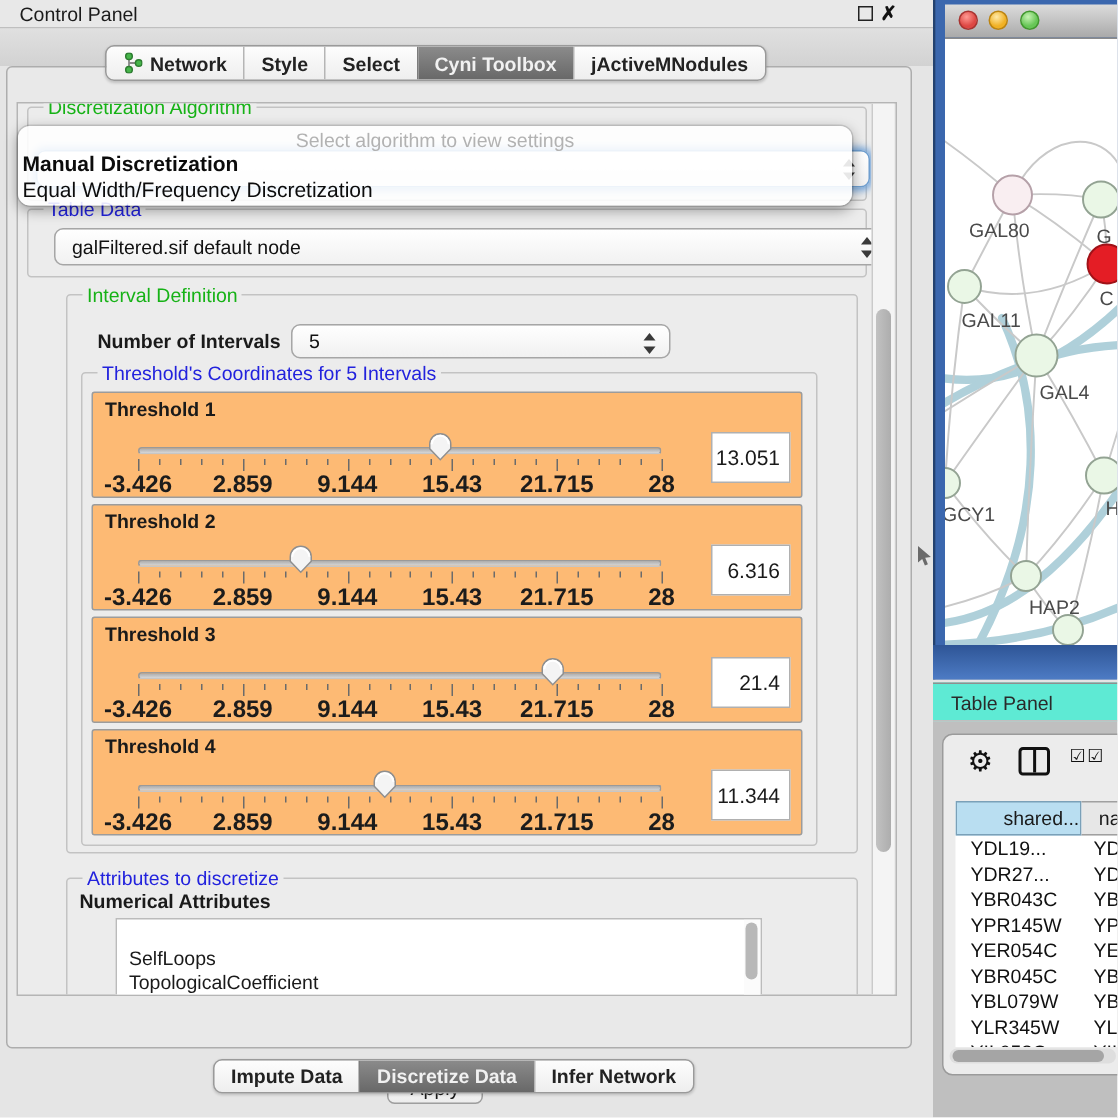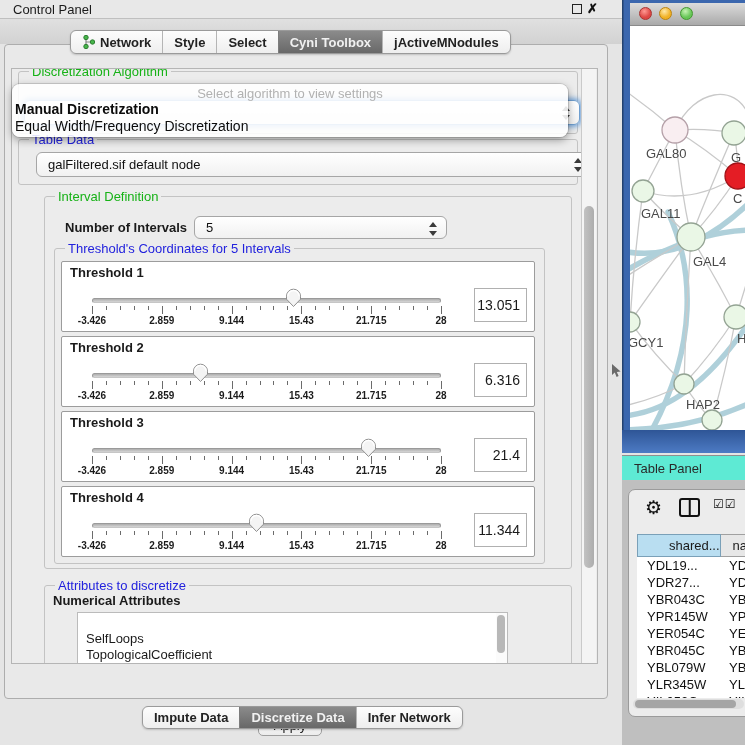--- a/index.html
+++ b/index.html
@@ -35,30 +35,30 @@
   .combo .stepper i.dn{bottom:0;border-top:5px solid #3a3a3a;}
   .combo.focus{border-color:#6f9fd0;box-shadow:0 0 5px 2px rgba(100,155,215,.85);}
 
   
   .popup{position:absolute;left:12px;top:84px;width:556px;height:53px;background:rgba(255,255,255,.88);border-radius:8px;box-shadow:0 3px 9px rgba(0,0,0,.38),0 0 0 1px rgba(0,0,0,.12);z-index:50;}
   .popup .hint{height:17px;padding-top:2px;text-align:center;font-size:13px;color:#b2b2b2;}
   .popup .opt{height:17px;padding-left:3px;font-size:14px;color:#0c0c0c;line-height:17px;white-space:nowrap;}
   .popup .opt.b{font-weight:bold;}
 
   
-  .thr-box{position:relative;width:474px;height:71px;margin-bottom:4px;border:1px solid #9c9c9c;border-radius:2px;background:#ffffff;}
+  .thr-box{position:relative;width:474px;height:71px;margin-bottom:4px;border:1px solid #9c9c9c;border-radius:2px;background:#fdba74;}
   .thr-title{position:absolute;left:8px;top:3px;font-weight:bold;font-size:13px;}
   .track{position:absolute;left:30px;top:36px;width:349px;height:5px;border-radius:3px;background:linear-gradient(#adadad,#d6d6d6);border:1px solid #9a9a9a;border-bottom-color:#c6c6c6;}
   .thumb-rail{position:absolute;left:30px;top:26px;width:349px;height:0;}
   .thumb{position:absolute;top:0;width:17px;height:20px;margin-left:-8px;}
   .ticks{position:absolute;left:30px;top:44px;width:349px;height:9px;}
   .ticks i{position:absolute;top:0;width:1px;height:4px;background:#6b6b6b;}
   .ticks i.major{height:8px;}
   .tick-labels{position:absolute;left:30px;top:53px;width:349px;height:13px;}
-  .tick-labels b{position:absolute;top:0;transform:translateX(-50%);font-size:10px;font-weight:bold;color:#1c1c1c;white-space:nowrap;}
+  .tick-labels b{position:absolute;top:0;transform:translateX(-50%);font-size:16px;font-weight:bold;color:#1c1c1c;white-space:nowrap;}
   .thr-value{position:absolute;left:412px;top:26px;width:53px;height:34px;background:#fff;border:1px solid #b0b0b0;font-size:14px;text-align:right;line-height:32px;padding-right:6px;}
 
   
   .attr-list{position:absolute;left:32px;top:26px;width:431px;height:56px;background:#fff;border:1px solid #bbb;overflow:hidden;}
   .attr-list .item{padding-left:8px;font-size:13px;line-height:16px;}
   .attr-scroll{position:absolute;right:0;top:0;width:11px;height:100%;background:#fbfbfb;}
   .attr-scroll .t{position:absolute;left:1px;top:2px;width:8px;height:38px;background:#b8b8b8;border-radius:5px;}
 
   .apply-btn{position:absolute;left:253px;top:670px;width:64px;height:21px;border:1px solid #9e9e9e;border-radius:5px;background:linear-gradient(#ffffff,#ececec);font-size:13px;text-align:center;line-height:19px;}
 

